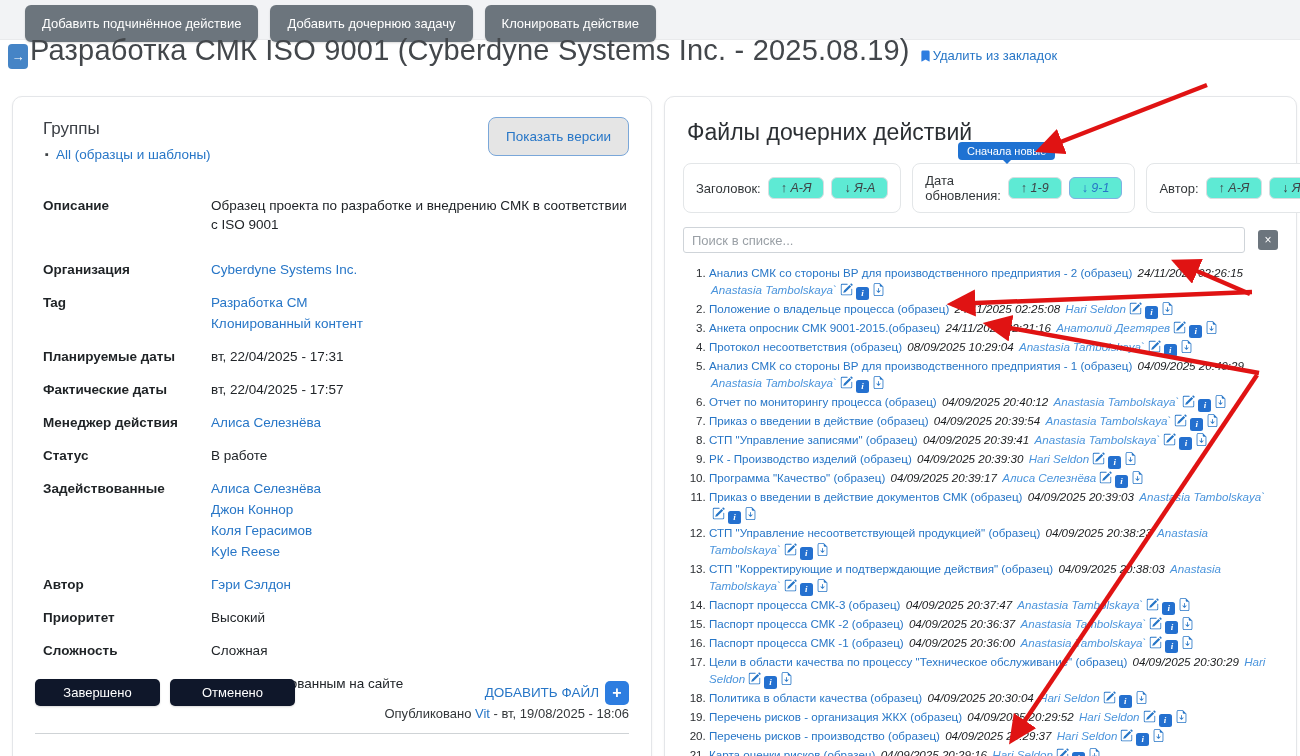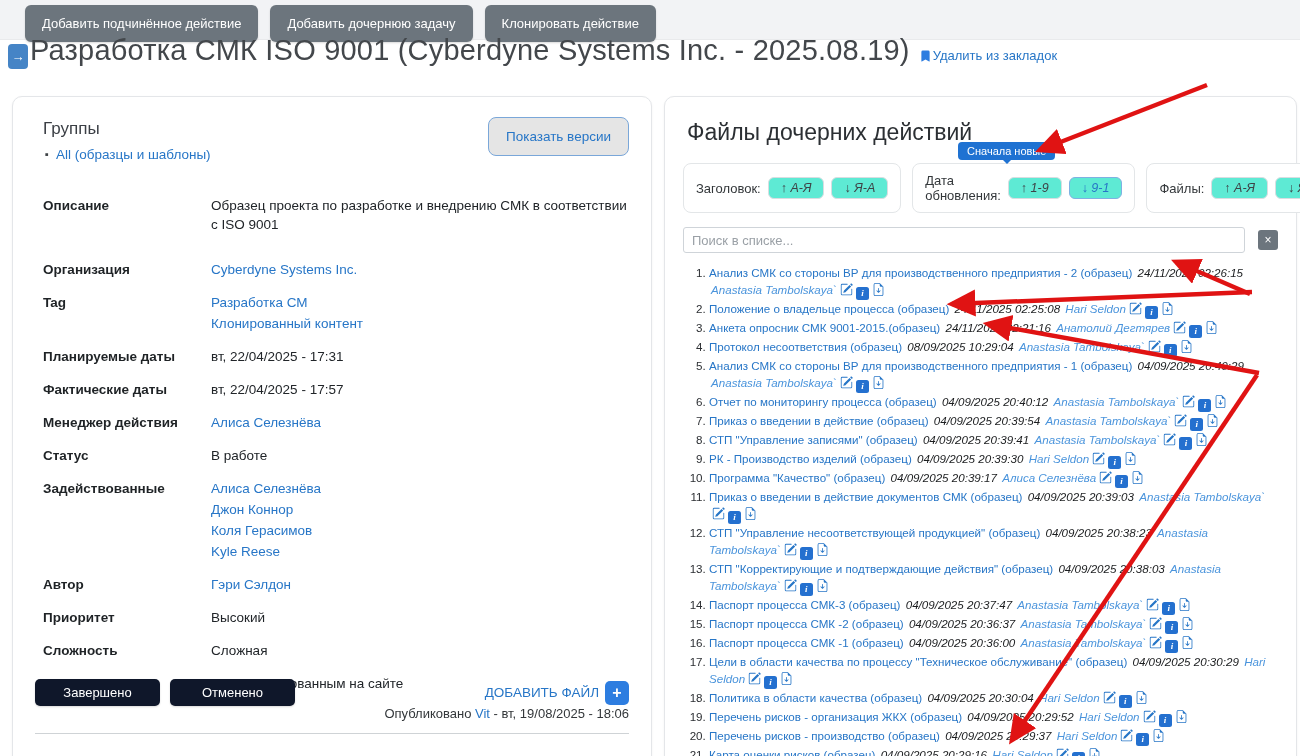--- a/index.html
+++ b/index.html
@@ -211,21 +211,21 @@
         <span>Заголовок:</span>
      <button class="sort-btn">↑ А-Я</button>
      <button class="sort-btn">↓ Я-А</button>
       </div>
       <div class="sort-group">
         <span>Дата обновления:</span>
      <button class="sort-btn">↑ 1-9</button>
      <button class="sort-btn active">↓ 9-1</button>
       </div>
       <div class="sort-group">
-        <span>Файлы:</span>
+        <span>Автор:</span>
      <button class="sort-btn">↑ А-Я</button>
      <button class="sort-btn">↓ Я-А</button>
       </div>
     </div>
   <div id="sort-tooltip">Сначала новые</div>
 
   <div id="search-row">
     <input id="search-input" placeholder="Поиск в списке..." style="">
     <button id="search-clear">×</button>
   </div>

